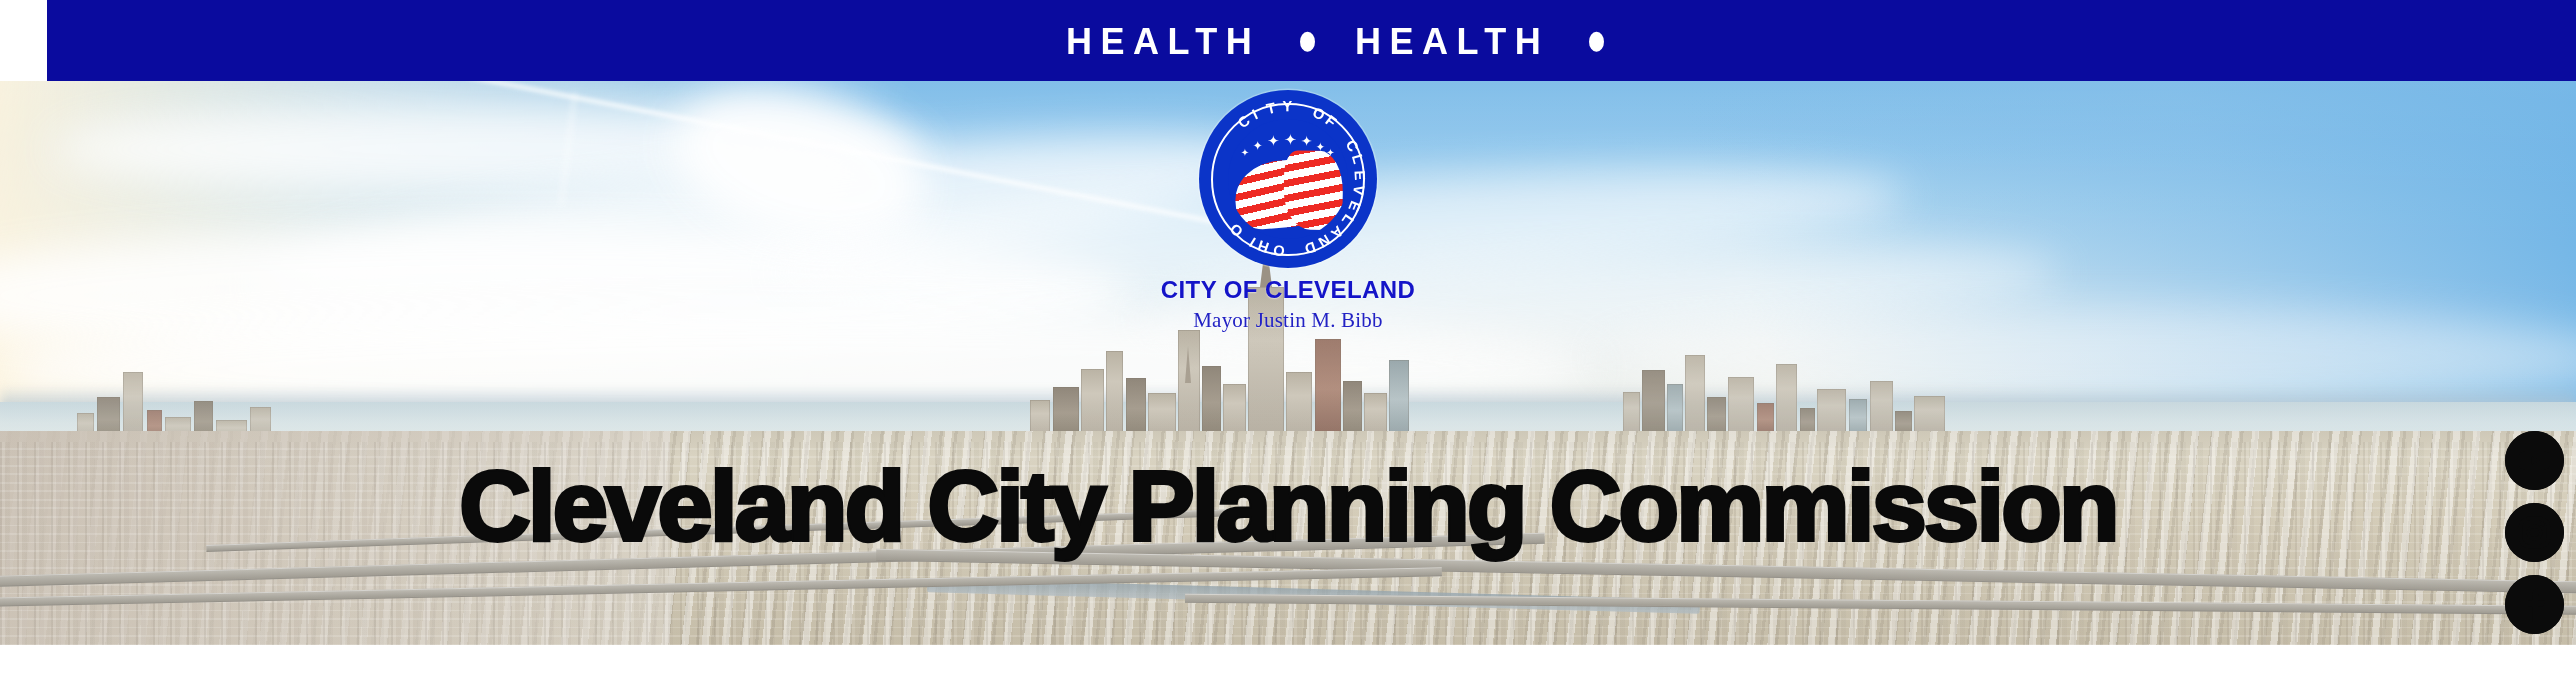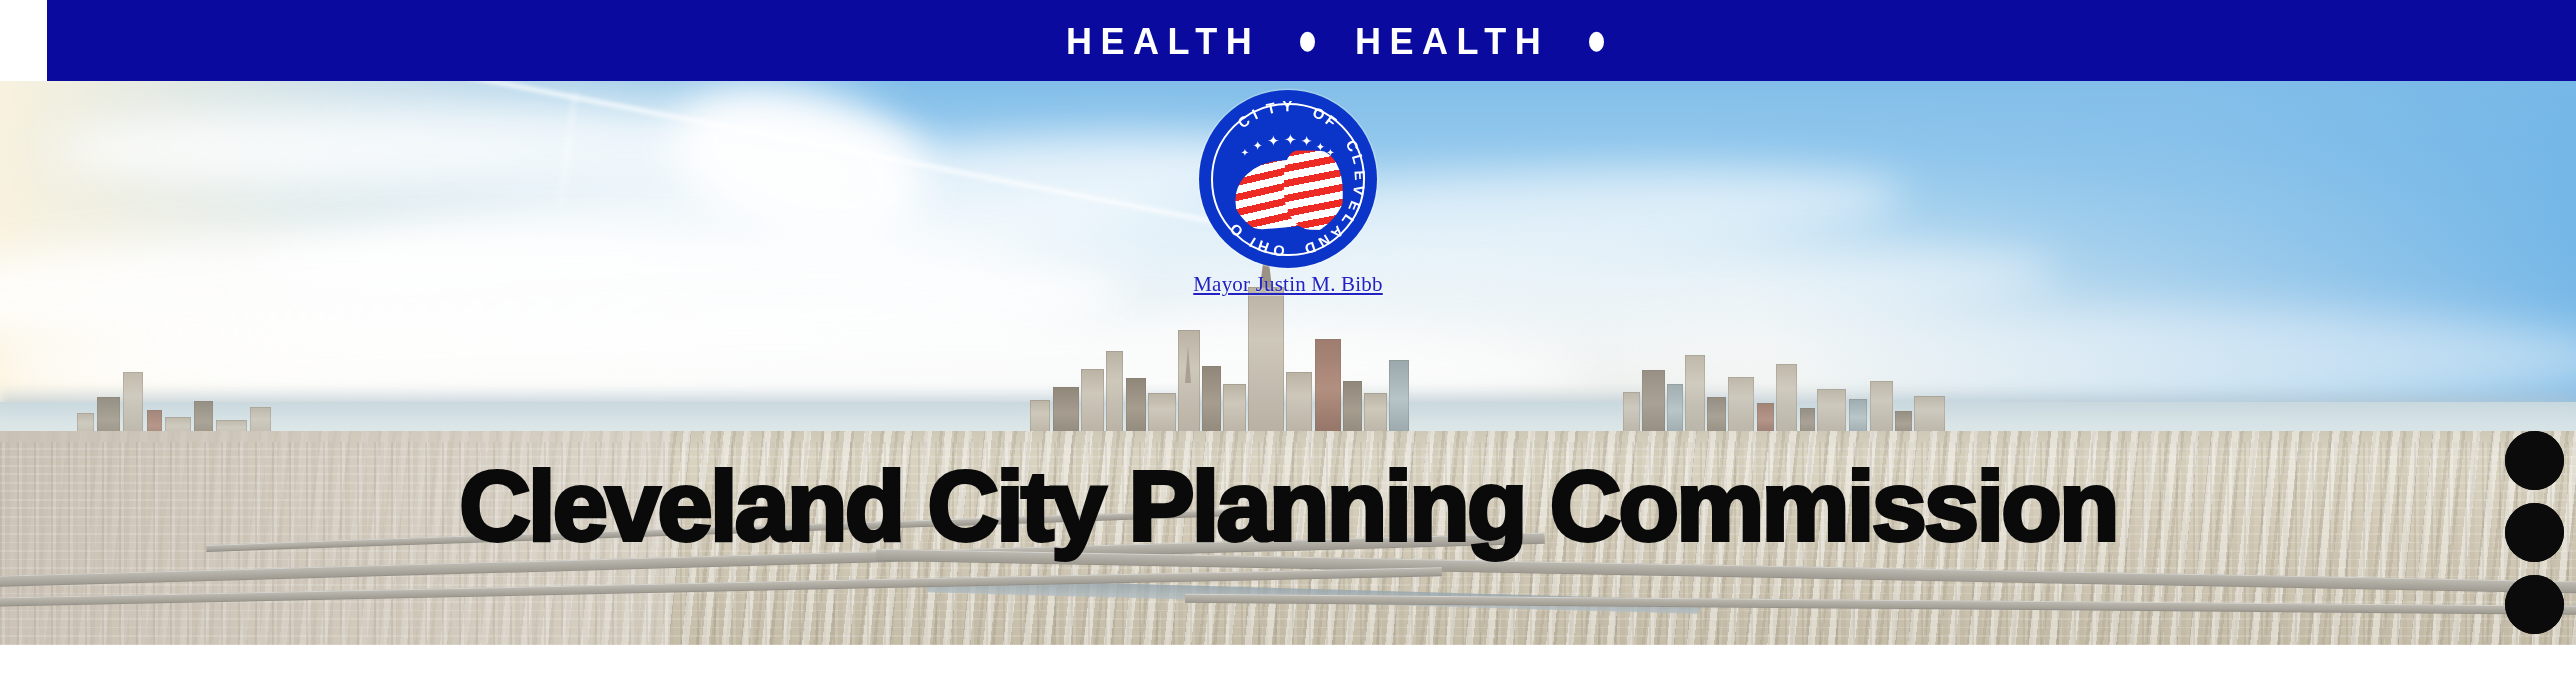--- a/index.html
+++ b/index.html
@@ -225,21 +225,20 @@
     text-shadow:0 0.8px 1.5px rgba(255,255,255,.5);
     white-space:nowrap;
   }
   .mayor{
     margin-top:3.9px;
     color:#2222c4;
     font-family:"Liberation Serif", serif;
     font-size:21px; letter-spacing:0.2px;
     text-shadow:0 0.8px 1.5px rgba(255,255,255,.5);
     white-space:nowrap;
-    text-decoration:underline;
   }
 
   
   .headline{
     position:absolute; left:0; top:375px; width:100%;
     text-align:center; z-index:7;
     color:#0a0a0a;
     font-family:"Liberation Sans", sans-serif;
     font-weight:700;
     font-size:99px;
@@ -397,20 +396,21 @@
           <span style="left: 0px; top: 0px; transform: translate(139px, 142px) rotate(136.667deg) translate(-4.6px, -7.7px);">A</span>
           <span style="left: 0px; top: 0px; transform: translate(126px, 151px) rotate(149.143deg) translate(-4.6px, -7.7px);">N</span>
           <span style="left: 0px; top: 0px; transform: translate(112px, 158px) rotate(161.619deg) translate(-4.6px, -7.7px);">D</span>
           <span style="left: 0px; top: 0px; transform: translate(81px, 161px) rotate(186.571deg) translate(-4.6px, -7.7px);">O</span>
           <span style="left: 0px; top: 0px; transform: translate(65px, 157px) rotate(199.048deg) translate(-4.6px, -7.7px);">H</span>
           <span style="left: 0px; top: 0px; transform: translate(51px, 151px) rotate(211.524deg) translate(-4.6px, -7.7px);">I</span>
           <span style="left: 0px; top: 0px; transform: translate(38px, 141px) rotate(224deg) translate(-4.6px, -7.7px);">O</span>
         </div>
     </div>
 
+    <div class="wordmark">CITY OF CLEVELAND</div>
     <div class="mayor">Mayor Justin M. Bibb</div>
   </div>
 
   <div class="headline">Cleveland City Planning Commission</div>
 
   <div class="social-rail">
 
     <a class="social-btn">
       <svg viewBox="0 0 77 77" aria-hidden="true">
         <defs>

